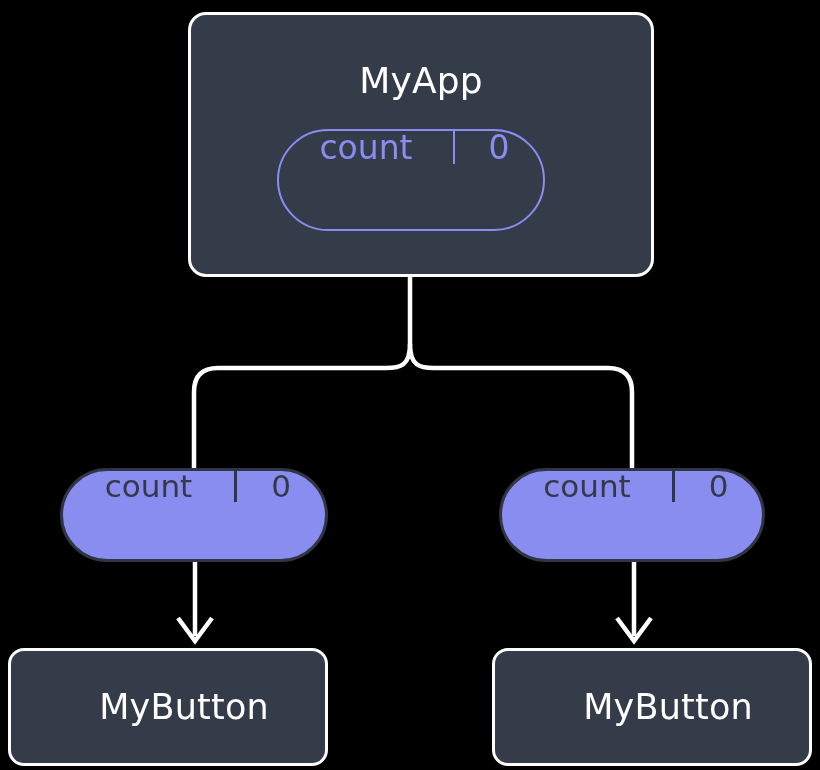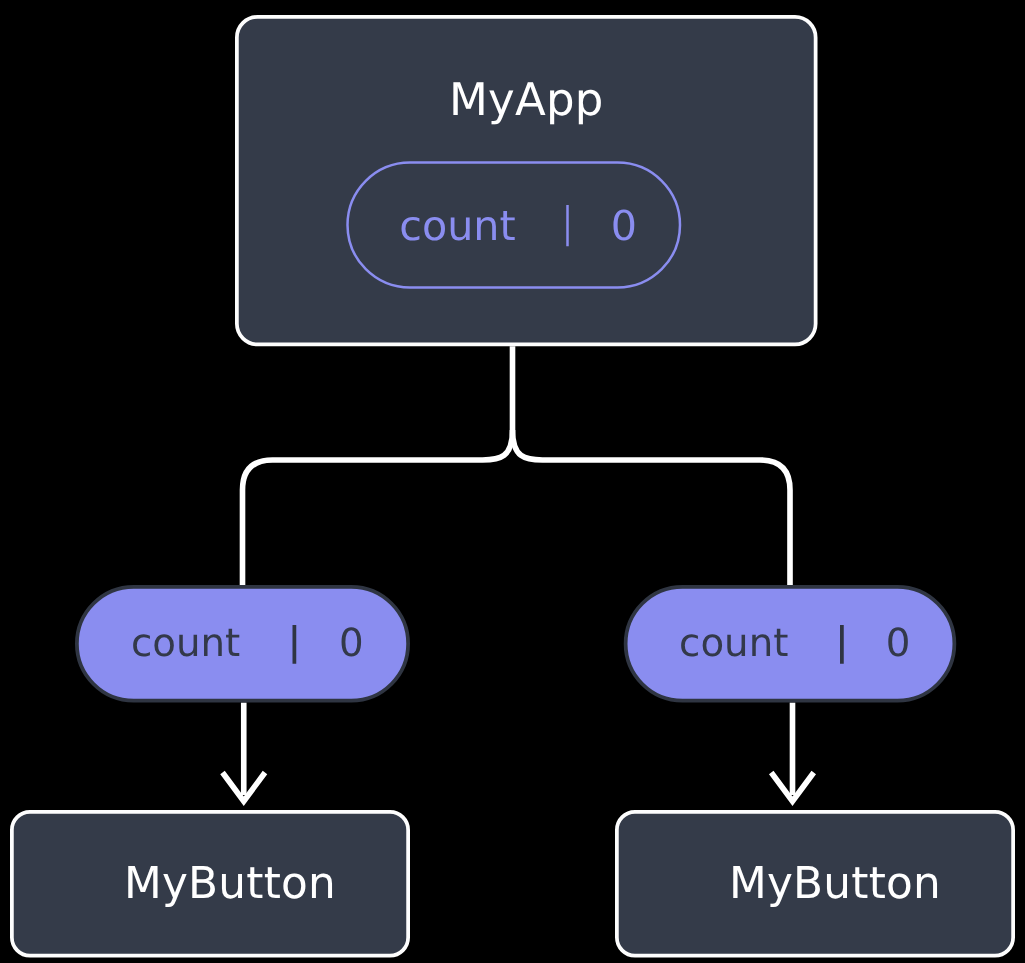--- a/index.html
+++ b/index.html
@@ -69,21 +69,21 @@
     font-weight: 400;
     letter-spacing: 0.2px;
     margin-left: 32px;
   }
 
   
   .pill {
     position: absolute;
     box-sizing: border-box;
     display: flex;
-    align-items: center;
+    align-items: flex-start;
     border-radius: 999px;
     overflow: hidden;
   }
   .pill .pill-key,
   .pill .pill-val {
     display: flex;
     align-items: center;
     justify-content: center;
     line-height: 1;
     font-weight: 400;

